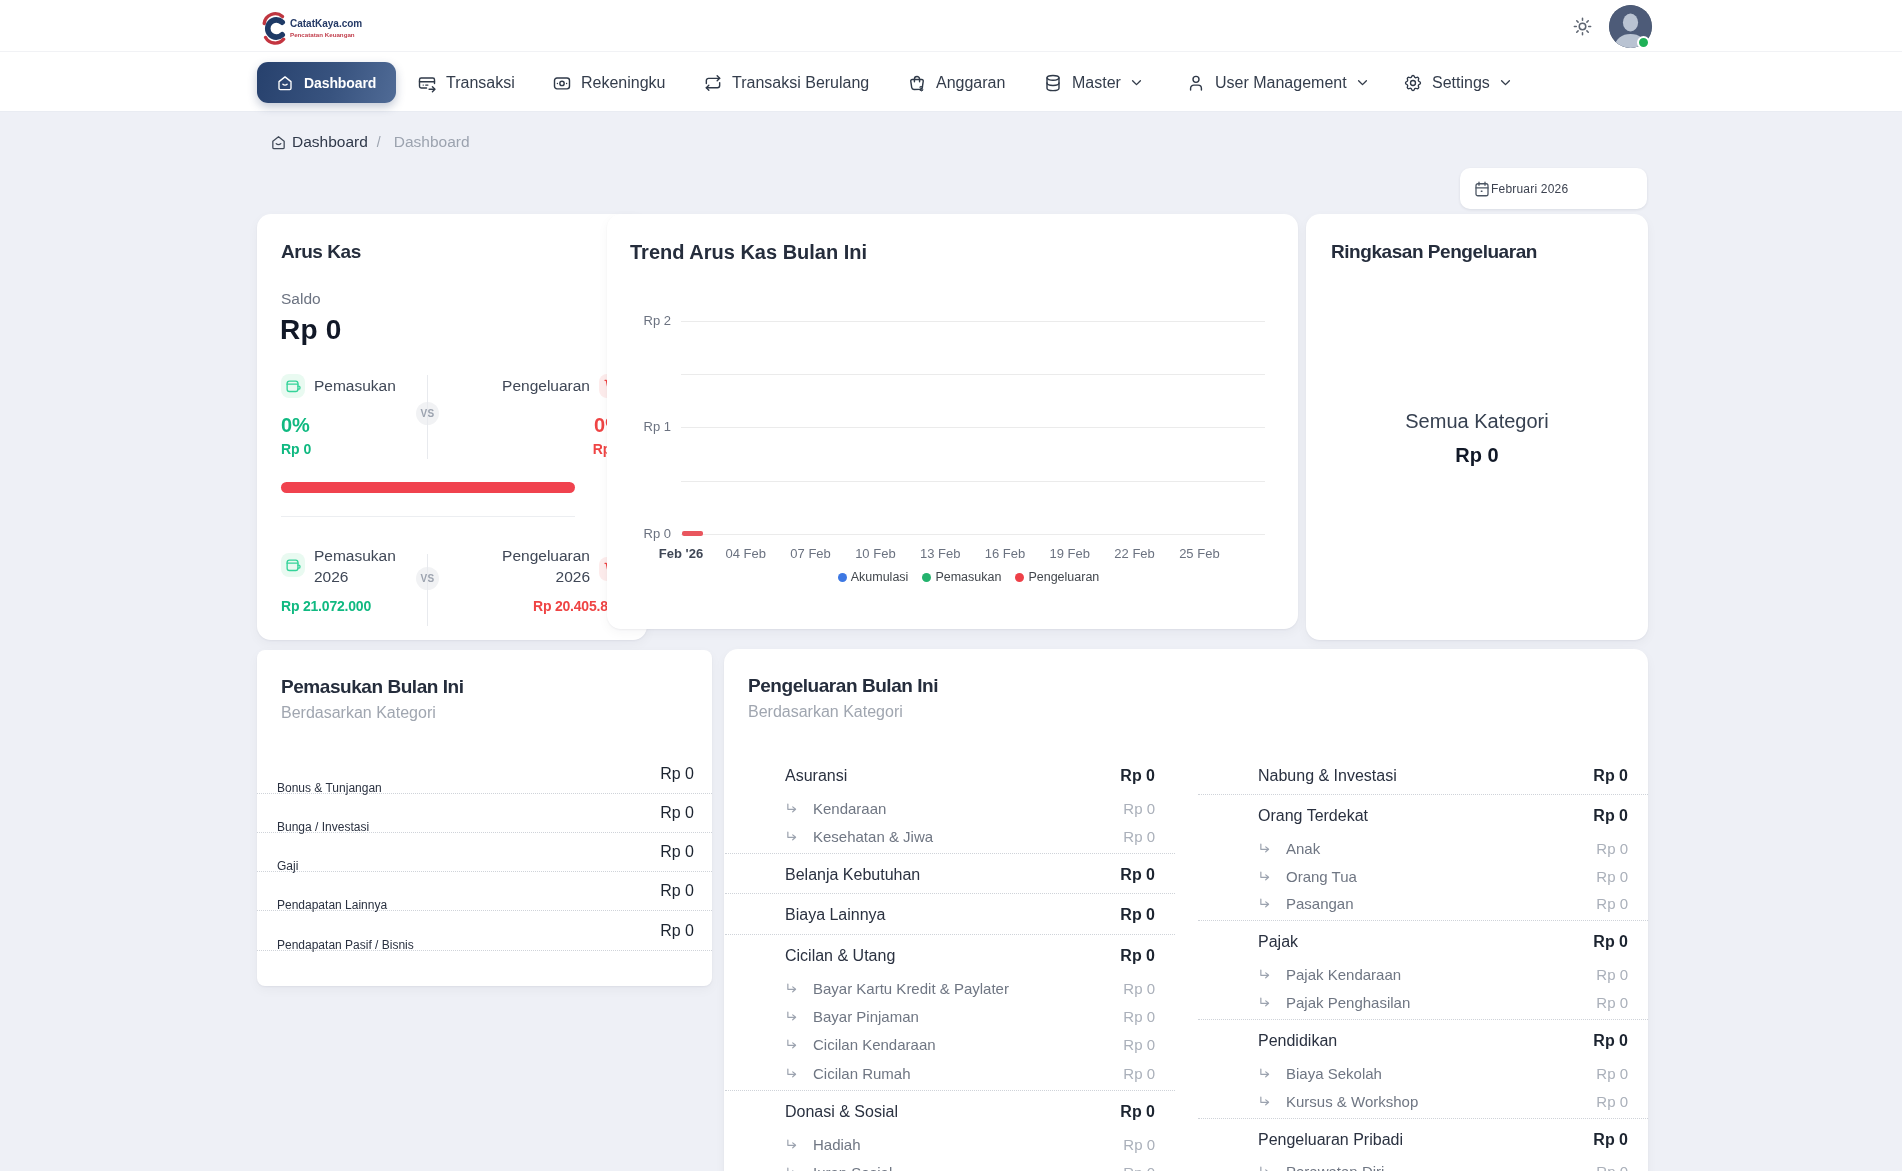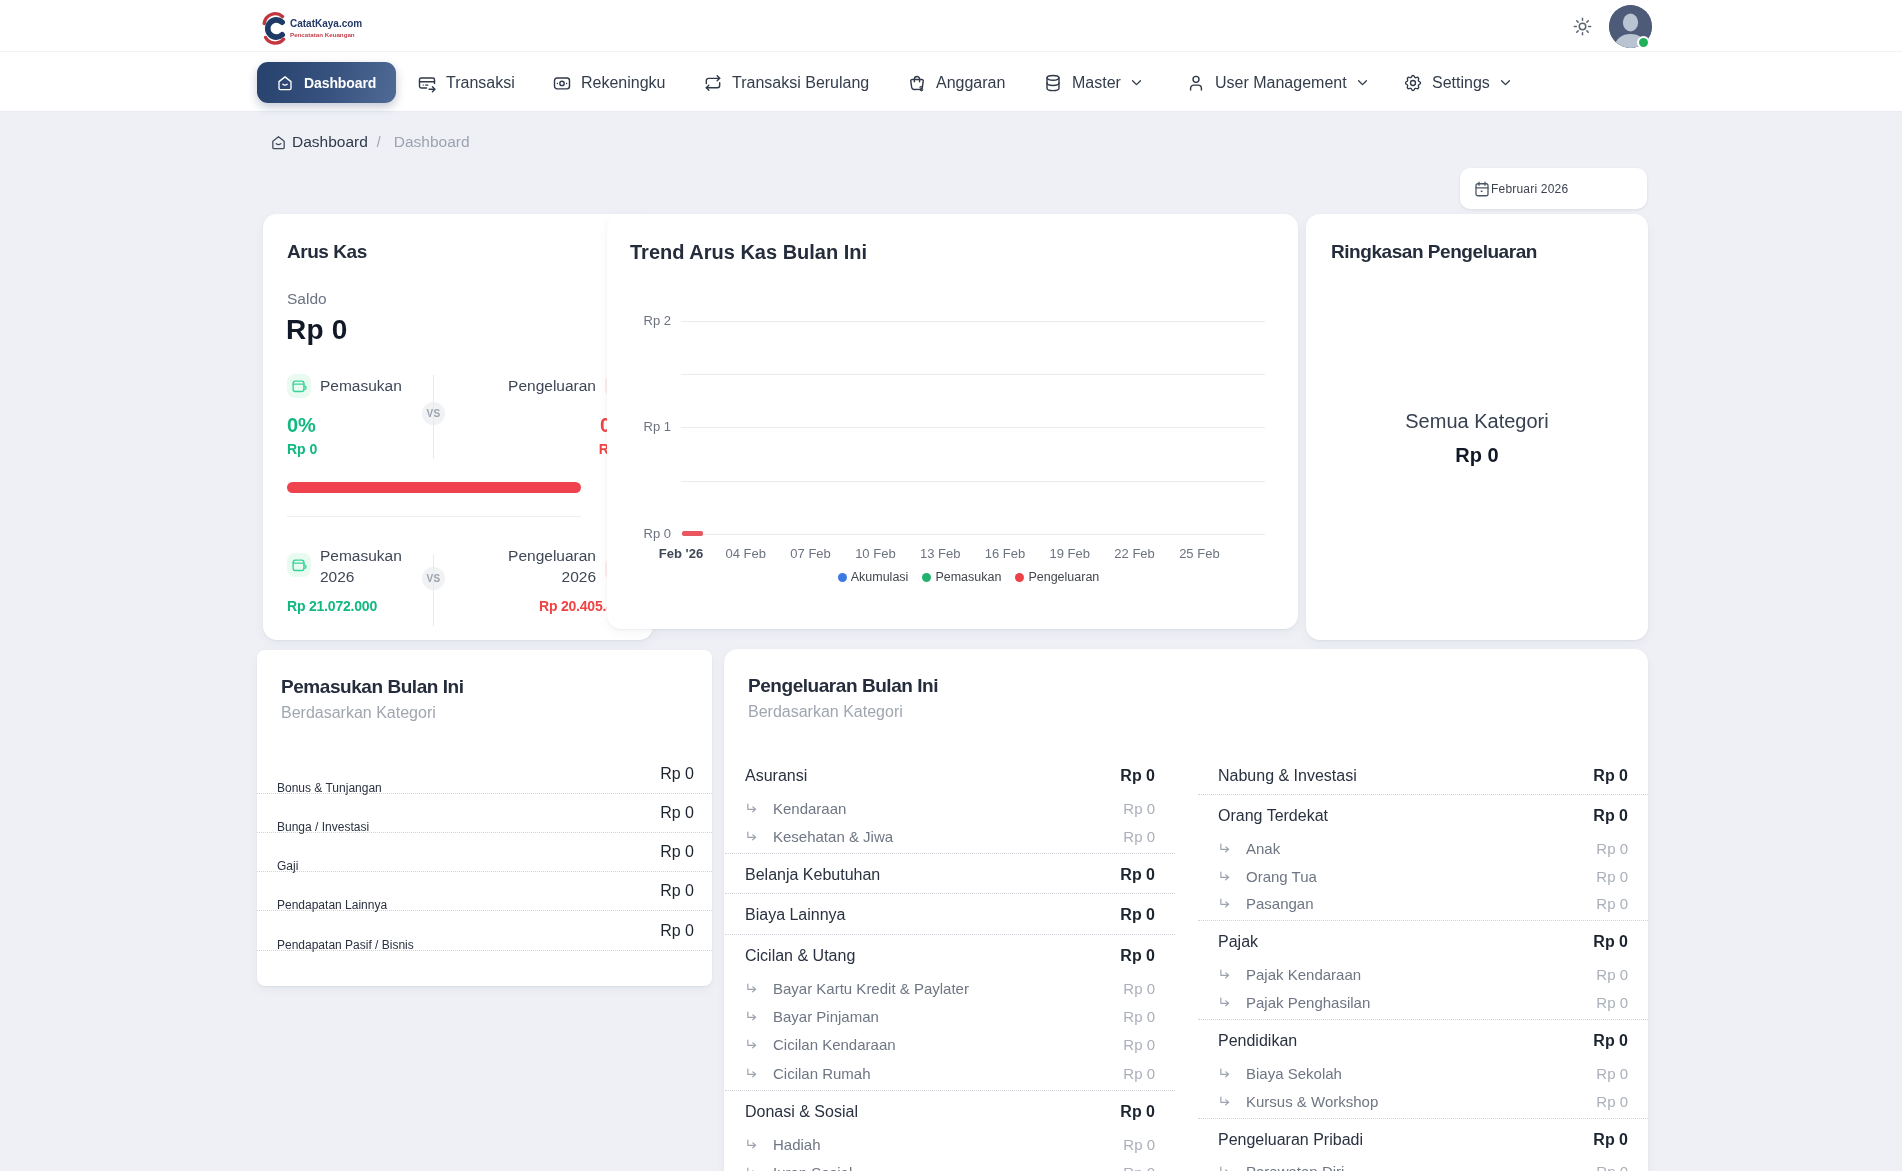--- a/index.html
+++ b/index.html
@@ -41,21 +41,21 @@
   .datebtn { position:absolute; left:1460px; top:168px; width:187px; height:41px; background:#fff; border-radius:10px;
     box-shadow:0 1px 3px rgba(16,24,40,.09); display:flex; align-items:center; padding-left:17px; }
   .datebtn svg { width:18px; height:18px; color:#4b5563; margin-left:-4px; }
   .datebtn span { font-size:12px; color:#3c4250; letter-spacing:.2px; }
 
   
   .card { position:absolute; background:#fff; border-radius:14px; box-shadow:0 1px 2px rgba(16,24,40,.05), 0 4px 12px rgba(16,24,40,.04); }
   .card-title { font-size:19px; font-weight:600; color:#252d3c; letter-spacing:-.45px; }
 
   
-  #arus { left:263px; top:214px; width:390px; height:426px; }
+  #arus { left:257px; top:214px; width:390px; height:426px; }
   #arus .card-title { position:absolute; left:24px; top:27px; }
   .ak-saldo { position:absolute; left:24px; top:76px; font-size:15.5px; color:#6b7280; }
   .ak-rp { position:absolute; left:23px; top:100px; font-size:28px; font-weight:700; color:#111827; letter-spacing:.2px; }
   .ak-lblrow { position:absolute; left:24px; right:24px; top:160px; height:24px; }
   .iconbox { width:24px; height:24px; border-radius:8px; display:flex; align-items:center; justify-content:center; }
   .iconbox.g { background:#e9faf1; color:#34d399; }
   .iconbox.r { background:#fdecec; color:#ef4444; }
   .iconbox svg { width:16px; height:16px; }
   .ak-lbl { font-size:15.5px; color:#3f4756; }
   .ak-left { position:absolute; left:0; top:0; display:flex; align-items:center; gap:9px; }
@@ -106,21 +106,21 @@
   .lc-sub { position:absolute; left:24px; top:54px; font-size:16px; color:#a0a6b0; }
 
   .plist { position:absolute; left:0; top:104.7px; width:455px; }
   .prow { height:39.2px; border-bottom:1px dotted #cfd3d9; display:flex; align-items:center; padding:0 18px 0 20px; }
   .prow .nm { font-size:12px; color:#2a3140;margin-top:28px; }
   .prow .vl { margin-left:auto; font-size:16px; color:#1c2430; font-weight:500; }
 
   .col { position:absolute; top:105.5px; }
   .col1 { left:1px; width:450px; }
   .col2 { left:474px; width:450px; }
-  .grp { border-bottom:1px dotted #cfd3d9; }
+  .grp { border-bottom:1px dotted #cfd3d9;padding-left:40px; }
   .srows { margin-bottom:2.5px; }
   .mrow { height:39.5px; display:flex; align-items:center; padding:2.5px 20px 0 20px; }
   .mrow .nm { font-size:16px; color:#2a3140; }
   .mrow .vl { margin-left:auto; font-size:16px; color:#1c2430; font-weight:600; }
   .srow { height:27.8px; display:flex; align-items:center; padding:0 20px; }
   .col1 .srow { height:28.2px; }
   .srow svg { width:13px; height:13px; color:#9ca3af; flex:none; }
   .srow .nm { font-size:15px; color:#6f7683; margin-left:15px; }
   .srow .vl { margin-left:auto; font-size:15px; color:#aab0ba; }
 </style>

